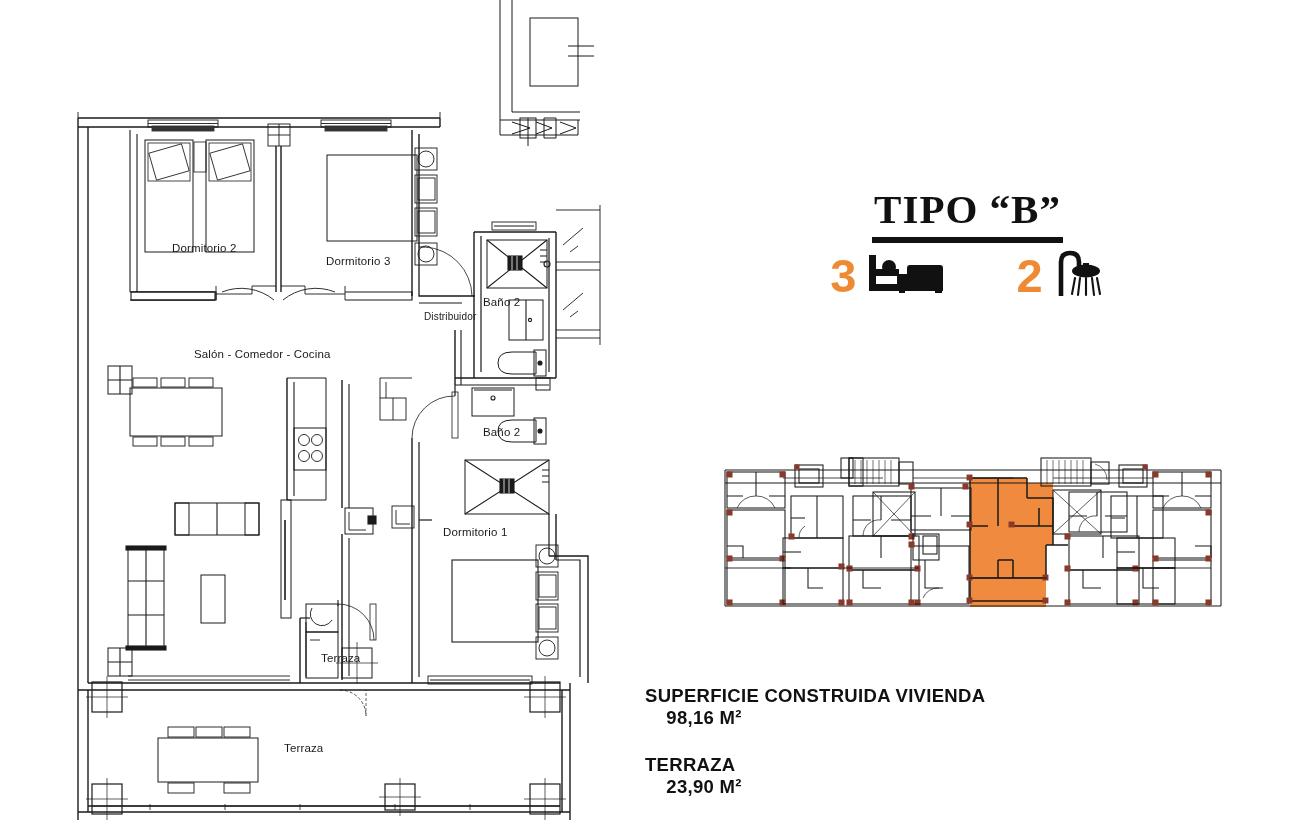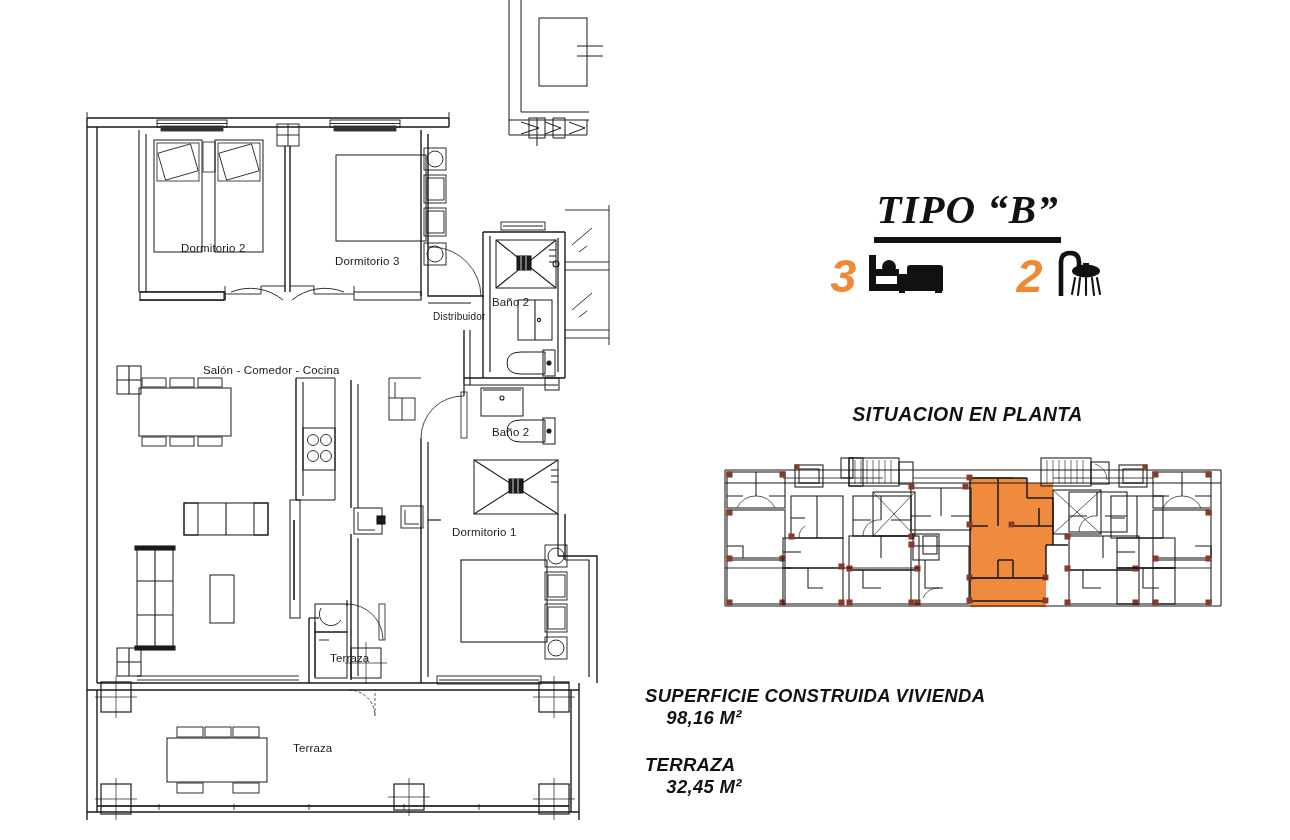--- a/index.html
+++ b/index.html
@@ -4,21 +4,21 @@
 <style>
   html,body{margin:0;padding:0;background:#ffffff;}
   body{
     width:1290px;height:840px;position:relative;overflow:hidden;
     font-family:"Liberation Sans", sans-serif;
     color:#111;
   }
   .stage{position:absolute;left:0;top:0;width:1290px;height:840px;}
 
   
-  #info-panel{position:absolute;left:645px;top:0;width:645px;height:652px;font-style:italic;}
+  #info-panel{position:absolute;left:645px;top:0;width:645px;height:652px;}
 
   #type-title{
     position:absolute;left:0;top:185px;width:645px;text-align:center;
     font-size:41px;font-weight:bold;letter-spacing:1px;
     font-family:"Liberation Serif", serif;
   }
   #type-title .txt{display:inline-block;border-bottom:6px solid #111;padding:0 2px 4px 2px;}
 
   #feature-row{
     position:absolute;left:0;top:248px;width:645px;
@@ -41,32 +41,32 @@
   #areas{position:absolute;left:0;top:685px;width:645px;}
   .area-row{
     display:flex;align-items:baseline;justify-content:flex-end;
     font-size:18.5px;font-weight:bold;letter-spacing:.3px;
     margin-bottom:25px;padding-right:65px;flex-direction:column;
   }
   .area-row .label{text-align:right;}
   .area-row .value{width:118px;text-align:center;}
 
   
-  #floor-plan{position:absolute;left:9px;top:0;width:645px;height:840px;}
+  #floor-plan{position:absolute;left:0;top:0;width:645px;height:840px;}
   .room-label{
     position:absolute;font-size:11.5px;color:#1a1a1a;white-space:nowrap;
     font-family:"Liberation Sans", sans-serif;letter-spacing:.15px;
   }
   #lbl-dorm2{left:172px;top:242px;}
   #lbl-dorm3{left:326px;top:255px;}
   #lbl-dist{left:424px;top:311px;font-size:10px;}
   #lbl-bano2{left:471px;top:296px;padding-left:12px;}
   #lbl-bano1{left:483px;top:426px;}
   #lbl-dorm1{left:443px;top:526px;}
-  #lbl-salon{left:194px;top:348px;margin-top:16px;}
+  #lbl-salon{left:194px;top:348px;}
   #lbl-lavadero{left:321px;top:652px;}
   #lbl-terraza{left:284px;top:742px;}
 </style>
 </head>
 <body>
 
 <div class="stage">
 
   <div id="floor-plan">
 
@@ -410,21 +410,20 @@
               <path d="M31 30 L31 47"></path>
               <path d="M37 30 L39 47"></path>
               <path d="M42 30 L45 46"></path>
             </g>
           </svg>
         </span>
       </div>
 
     </div>
 
-    <div id="plan-situation-title">SITUACION EN PLANTA</div>
 
     <div id="mini-plan">
       <svg width="520" height="168" viewBox="0 0 520 168">
 
         <g>
           <path d="M257 30 L314 30 L314 97 L333 97 L333 153 L257 153 Z" fill="#F08A3F" stroke="none"></path>
           <path d="M314 35 L340 35 L340 97 L314 97 Z" fill="#F08A3F" stroke="none"></path>
           <rect x="257" y="130" width="76" height="29" fill="#F08A3F" stroke="none"></rect>
         </g>
 
@@ -606,18 +605,18 @@
       </svg>
     </div>
 
     <div id="areas">
       <div class="area-row">
         <span class="label">SUPERFICIE CONSTRUIDA VIVIENDA</span>
         <span class="value">98,16 M²</span>
       </div>
       <div class="area-row">
         <span class="label">TERRAZA</span>
-        <span class="value">32,45 M²</span>
+        <span class="value">23,90 M²</span>
       </div>
     </div>
 
   </div>
 </div>
 
 </body></html>

